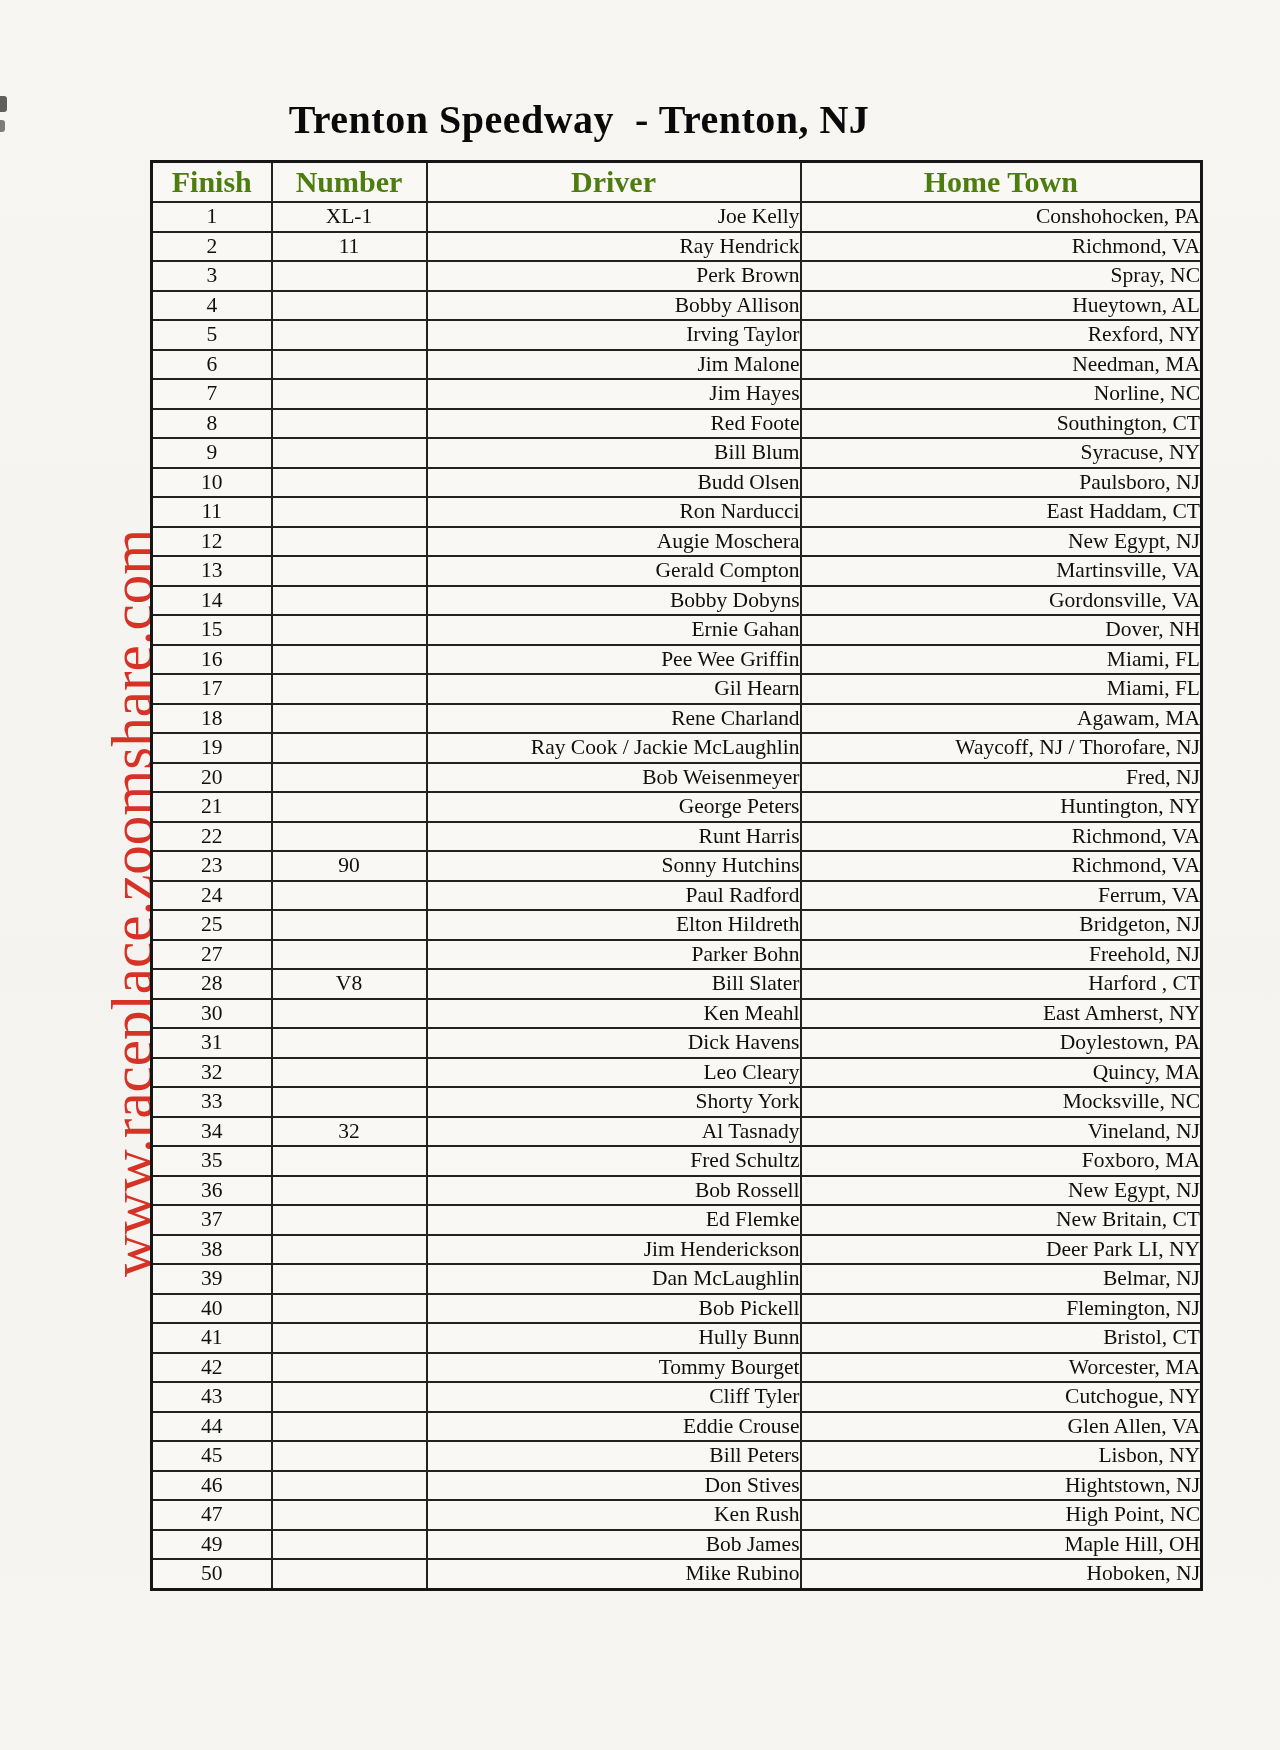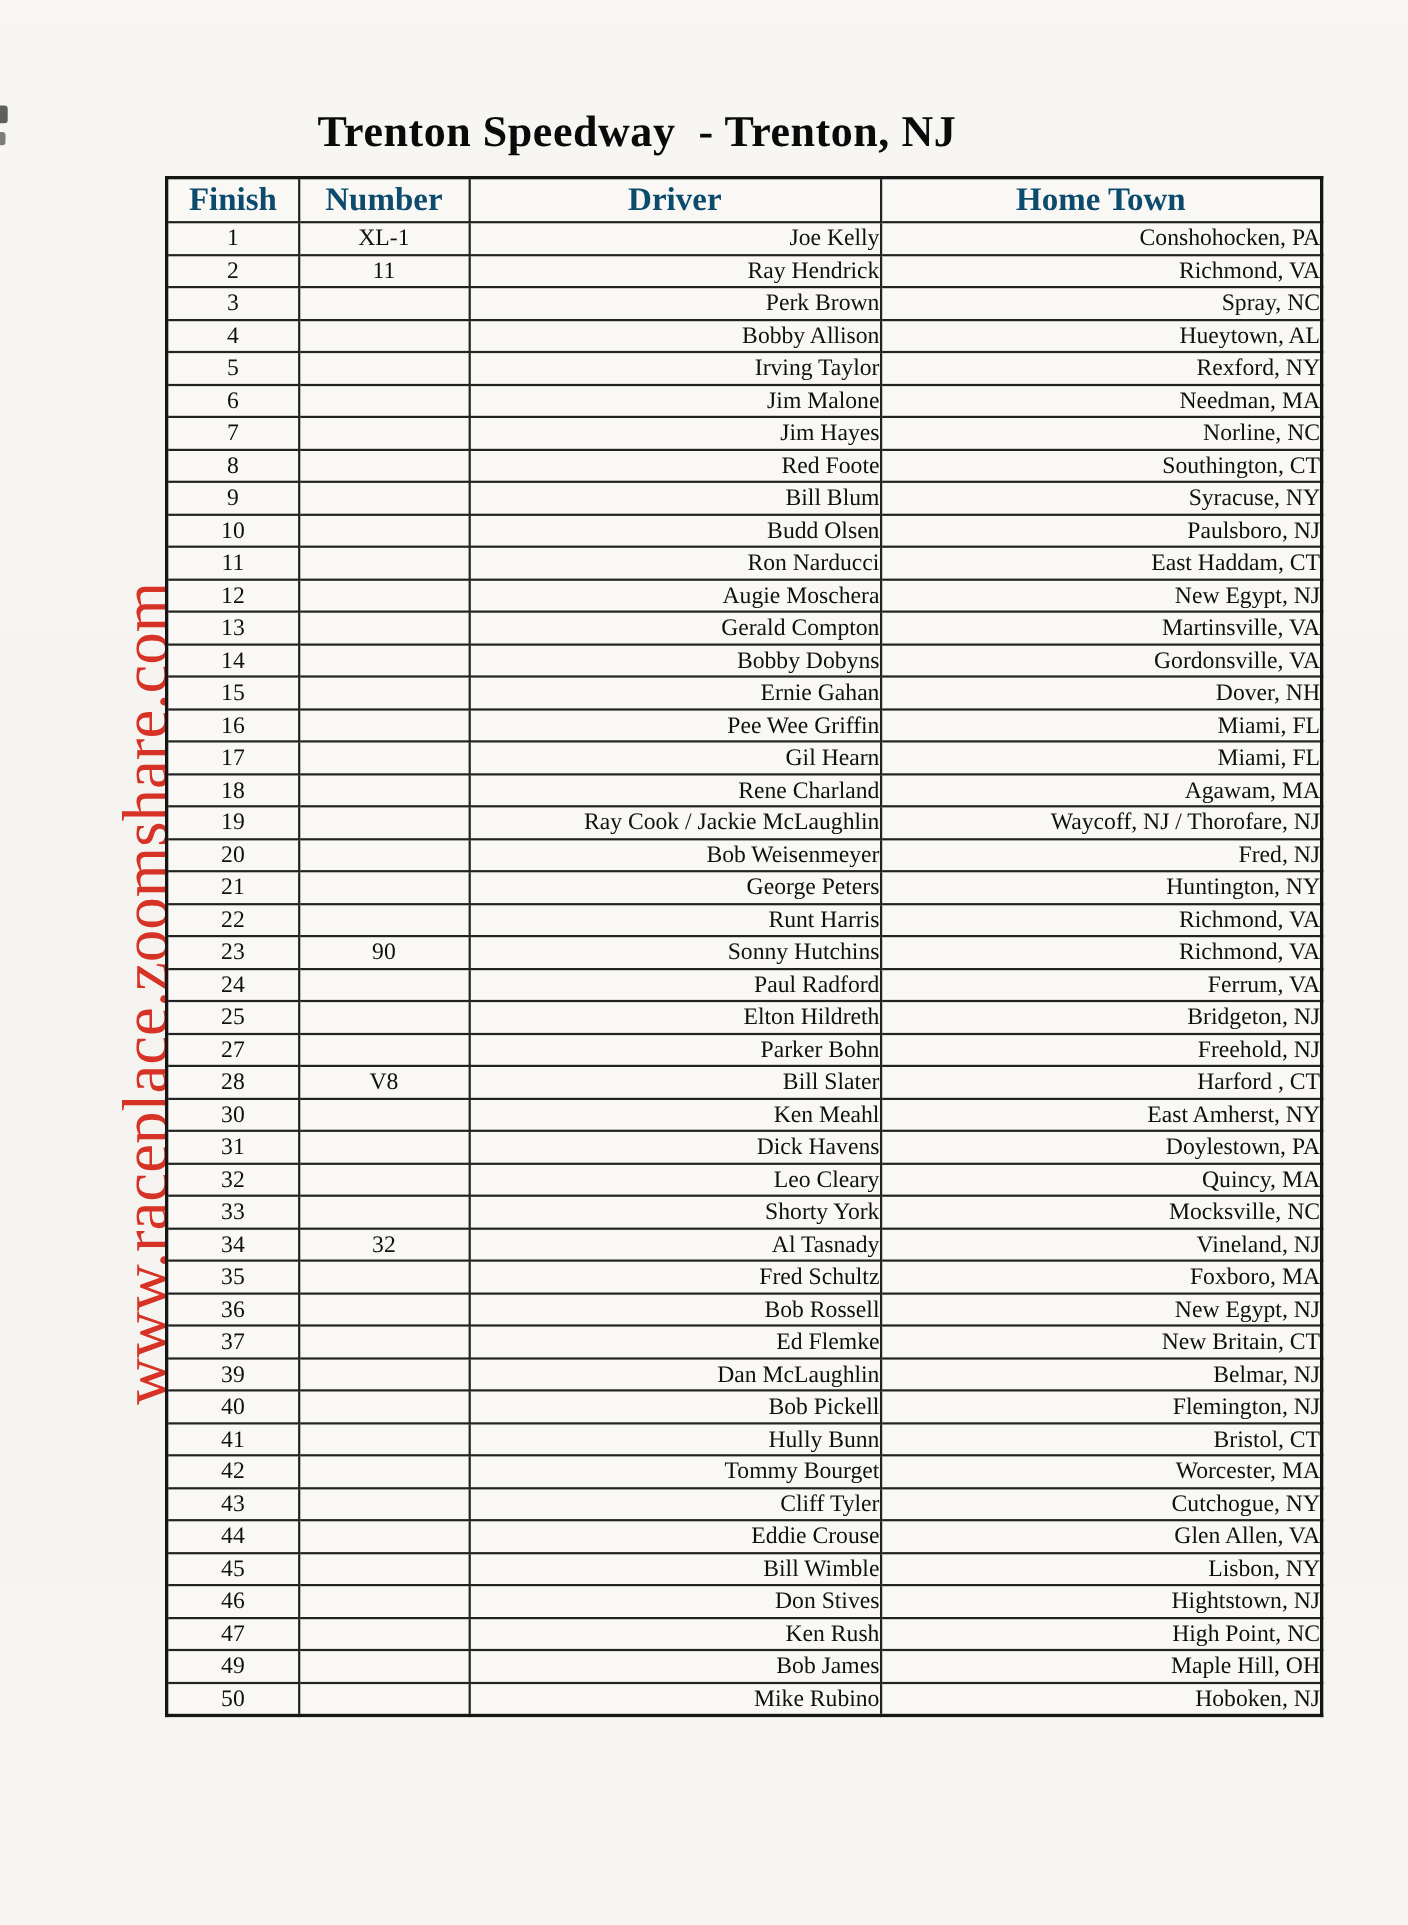--- a/index.html
+++ b/index.html
@@ -51,21 +51,21 @@
     border: 2px solid #222222;
     overflow: hidden;
     white-space: pre;
   }
   table.results th {
     height: 38px;
     font-size: 30px;
     font-weight: bold;
     text-align: center;
     padding: 0;
-    color: #0c4a6e;
+    color: #4d7c0f;
   }
   table.results td {
     height: 27.5px;
     font-size: 21.5px;
     line-height: 27px;
     padding: 0;
     color: #101010;
   }
   table.results td.c-finish,
   table.results td.c-number {
@@ -352,20 +352,26 @@
           <td class="c-driver">Bob Rossell</td>
           <td class="c-town">New Egypt, NJ</td>
         </tr>
         <tr>
           <td class="c-finish">37</td>
           <td class="c-number"></td>
           <td class="c-driver">Ed Flemke</td>
           <td class="c-town">New Britain, CT</td>
         </tr>
         <tr>
+          <td class="c-finish">38</td>
+          <td class="c-number"></td>
+          <td class="c-driver">Jim Henderickson</td>
+          <td class="c-town">Deer Park LI, NY</td>
+        </tr>
+        <tr>
           <td class="c-finish">39</td>
           <td class="c-number"></td>
           <td class="c-driver">Dan McLaughlin</td>
           <td class="c-town">Belmar, NJ</td>
         </tr>
         <tr>
           <td class="c-finish">40</td>
           <td class="c-number"></td>
           <td class="c-driver">Bob Pickell</td>
           <td class="c-town">Flemington, NJ</td>
@@ -390,21 +396,21 @@
         </tr>
         <tr>
           <td class="c-finish">44</td>
           <td class="c-number"></td>
           <td class="c-driver">Eddie Crouse</td>
           <td class="c-town">Glen Allen, VA</td>
         </tr>
         <tr>
           <td class="c-finish">45</td>
           <td class="c-number"></td>
-          <td class="c-driver">Bill Wimble</td>
+          <td class="c-driver">Bill Peters</td>
           <td class="c-town">Lisbon, NY</td>
         </tr>
         <tr>
           <td class="c-finish">46</td>
           <td class="c-number"></td>
           <td class="c-driver">Don Stives</td>
           <td class="c-town">Hightstown, NJ</td>
         </tr>
         <tr>
           <td class="c-finish">47</td>

